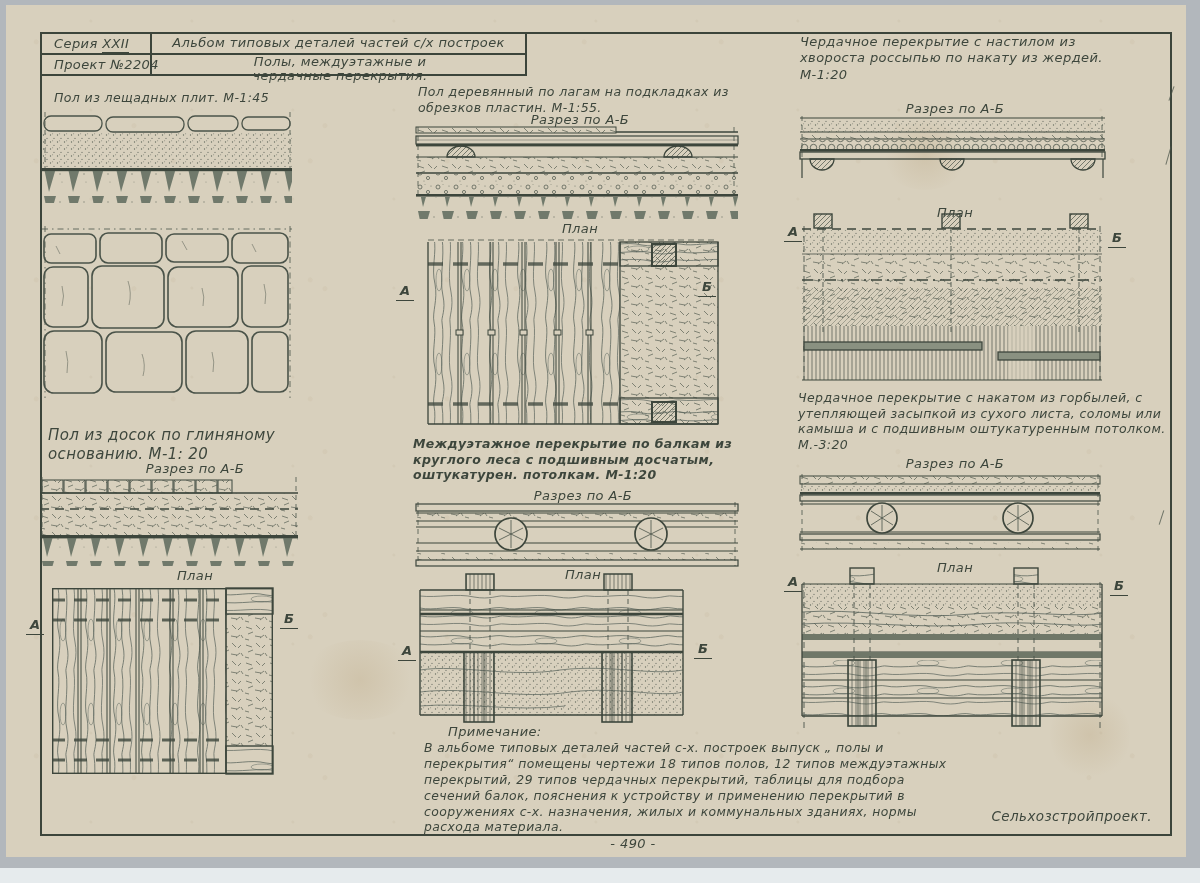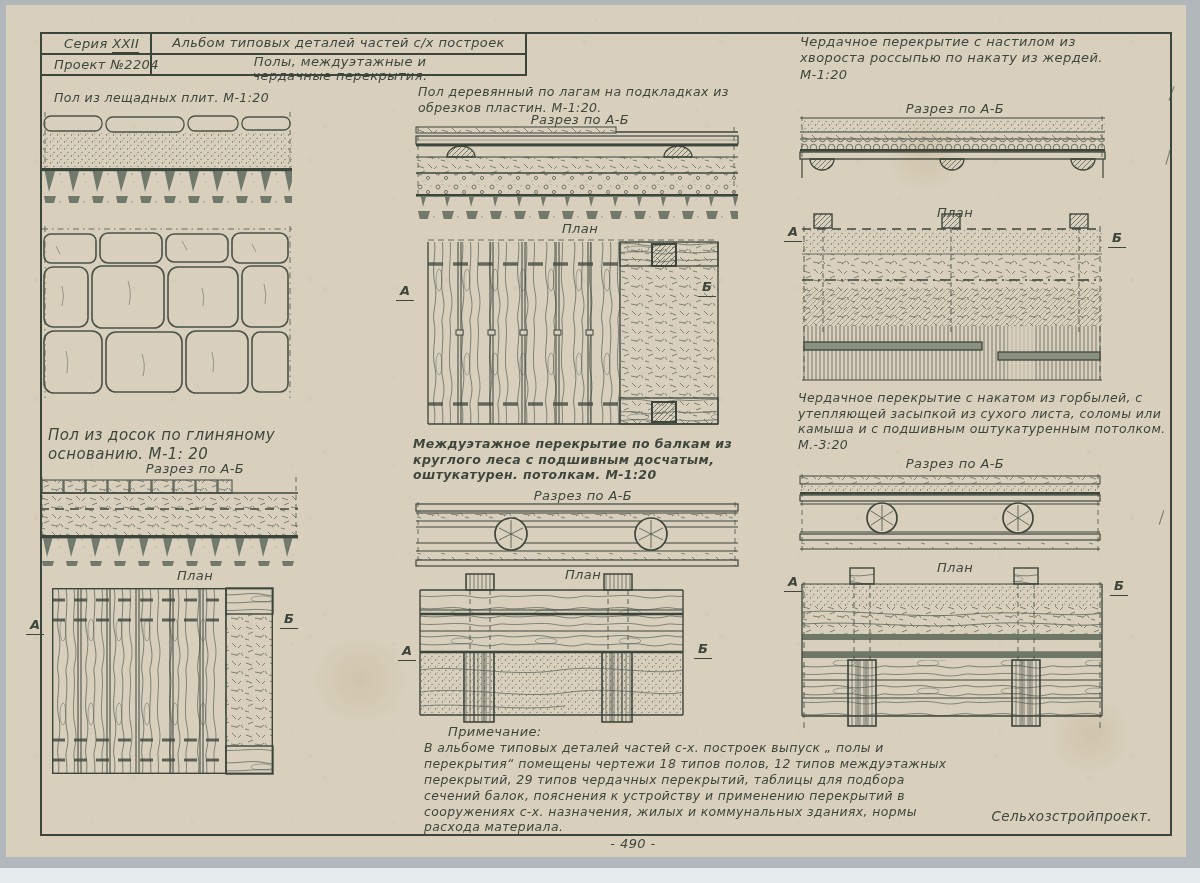--- a/index.html
+++ b/index.html
@@ -86,29 +86,29 @@
 <div class="stain" style="left:880px;top:120px;width:90px;height:70px;"></div>
 <div class="stain" style="left:300px;top:640px;width:120px;height:80px;"></div>
 <div class="stain" style="left:1050px;top:690px;width:80px;height:90px;"></div>
 
 <div class="frame"></div>
 <div class="tb-line" style="left:40px;top:53px;width:487px;height:2px;"></div>
 <div class="tb-line" style="left:40px;top:74px;width:487px;height:2px;"></div>
 <div class="tb-line" style="left:150px;top:32px;width:2px;height:44px;"></div>
 <div class="tb-line" style="left:525px;top:32px;width:2px;height:44px;"></div>
 
-<div class="hw tbtext" style="left:64px;top:36px;">
+<div class="hw tbtext" style="left:54px;top:36px;">
   <span>Серия</span>
   <span class="u">XXII</span>
 </div>
 <div class="hw tbtext" style="left:54px;top:57px;text-align:center;">Проект №2204</div>
 <div class="hw tbtext" style="left:152px;top:35px;width:373px;text-align:center;">Альбом типовых деталей частей с/х построек</div>
 <div class="hw tbtext" style="left:215px;top:55px;width:250px;text-align:center;font-size:13px;line-height:1.1;">Полы, междуэтажные и чердачные перекрытия.</div>
 
-<div class="hw ttl" style="left:54px;top:90px;width:320px;">Пол из лещадных плит.  М-1:20</div>
+<div class="hw ttl" style="left:54px;top:90px;width:320px;">Пол из лещадных плит.  М-1:45</div>
 
 <svg style="left:42px;top:112px;" width="258" height="98" viewBox="0 0 258 98">
   <path d="M3,0 V60 M248,0 V60" stroke="#4a5349" stroke-width=".8" stroke-dasharray="5 4"></path>
   <rect x="2" y="4" width="58" height="15" rx="7" fill="none" stroke="#4a5349" stroke-width="1.3"></rect>
   <rect x="64" y="5" width="78" height="15" rx="7" fill="none" stroke="#4a5349" stroke-width="1.3"></rect>
   <rect x="146" y="4" width="50" height="15" rx="7" fill="none" stroke="#4a5349" stroke-width="1.3"></rect>
   <rect x="200" y="5" width="48" height="13" rx="6" fill="none" stroke="#4a5349" stroke-width="1.3"></rect>
   <rect x="0" y="20" width="250" height="36" fill="url(#stip)"></rect>
   <rect x="0" y="56" width="250" height="3.2" fill="#3d463c"></rect>
   <rect x="0" y="59" width="250" height="32" fill="url(#spikes)"></rect>
@@ -172,21 +172,21 @@
   <g stroke="#3d463c" stroke-width="3" stroke-dasharray="13 9" opacity=".8">
     <path d="M0,12 H174 M0,32 H174 M0,152 H174 M0,172 H174"></path>
   </g>
   <rect x="174" y="26" width="47" height="132" fill="url(#chips)"></rect>
   <rect x="174" y="0" width="47" height="26" fill="url(#grainH)" stroke="#3d463c" stroke-width="1.4"></rect>
   <rect x="174" y="158" width="47" height="28" fill="url(#grainH)" stroke="#3d463c" stroke-width="1.4"></rect>
   <rect x="0.7" y="0.7" width="219.6" height="184.6" fill="none" stroke="#3d463c" stroke-width="1.4"></rect>
   <path d="M174,0 V186" stroke="#3d463c" stroke-width="1.6"></path>
 </svg>
 
-<div class="hw ttl" style="left:418px;top:84px;width:335px;">Пол деревянный по лагам на подкладках из обрезков пластин.    М-1:20.</div>
+<div class="hw ttl" style="left:418px;top:84px;width:335px;">Пол деревянный по лагам на подкладках из обрезков пластин.    М-1:55.</div>
 <div class="hw cap" style="left:480px;top:112px;width:200px;">Разрез по А-Б</div>
 
 <svg style="left:416px;top:127px;" width="322" height="92" viewBox="0 0 322 92">
   <path d="M2,0 V70 M318,0 V70" stroke="#4a5349" stroke-width=".8" stroke-dasharray="5 4"></path>
   <rect x="0" y="0" width="200" height="6" fill="url(#chips)" stroke="#3d463c" stroke-width="1"></rect>
   <path d="M200,5 H322" stroke="#3d463c" stroke-width="1.4"></path>
   <rect x="0" y="9" width="322" height="8" fill="none" stroke="#3d463c" stroke-width="1.2"></rect>
   <path d="M0,13 H322" stroke="#4a5349" stroke-width=".6" opacity=".7"></path>
   <rect x="0" y="17" width="322" height="2.4" fill="#3d463c"></rect>
   <path d="M0,30 H322" stroke="#3d463c" stroke-width="1.2"></path>

